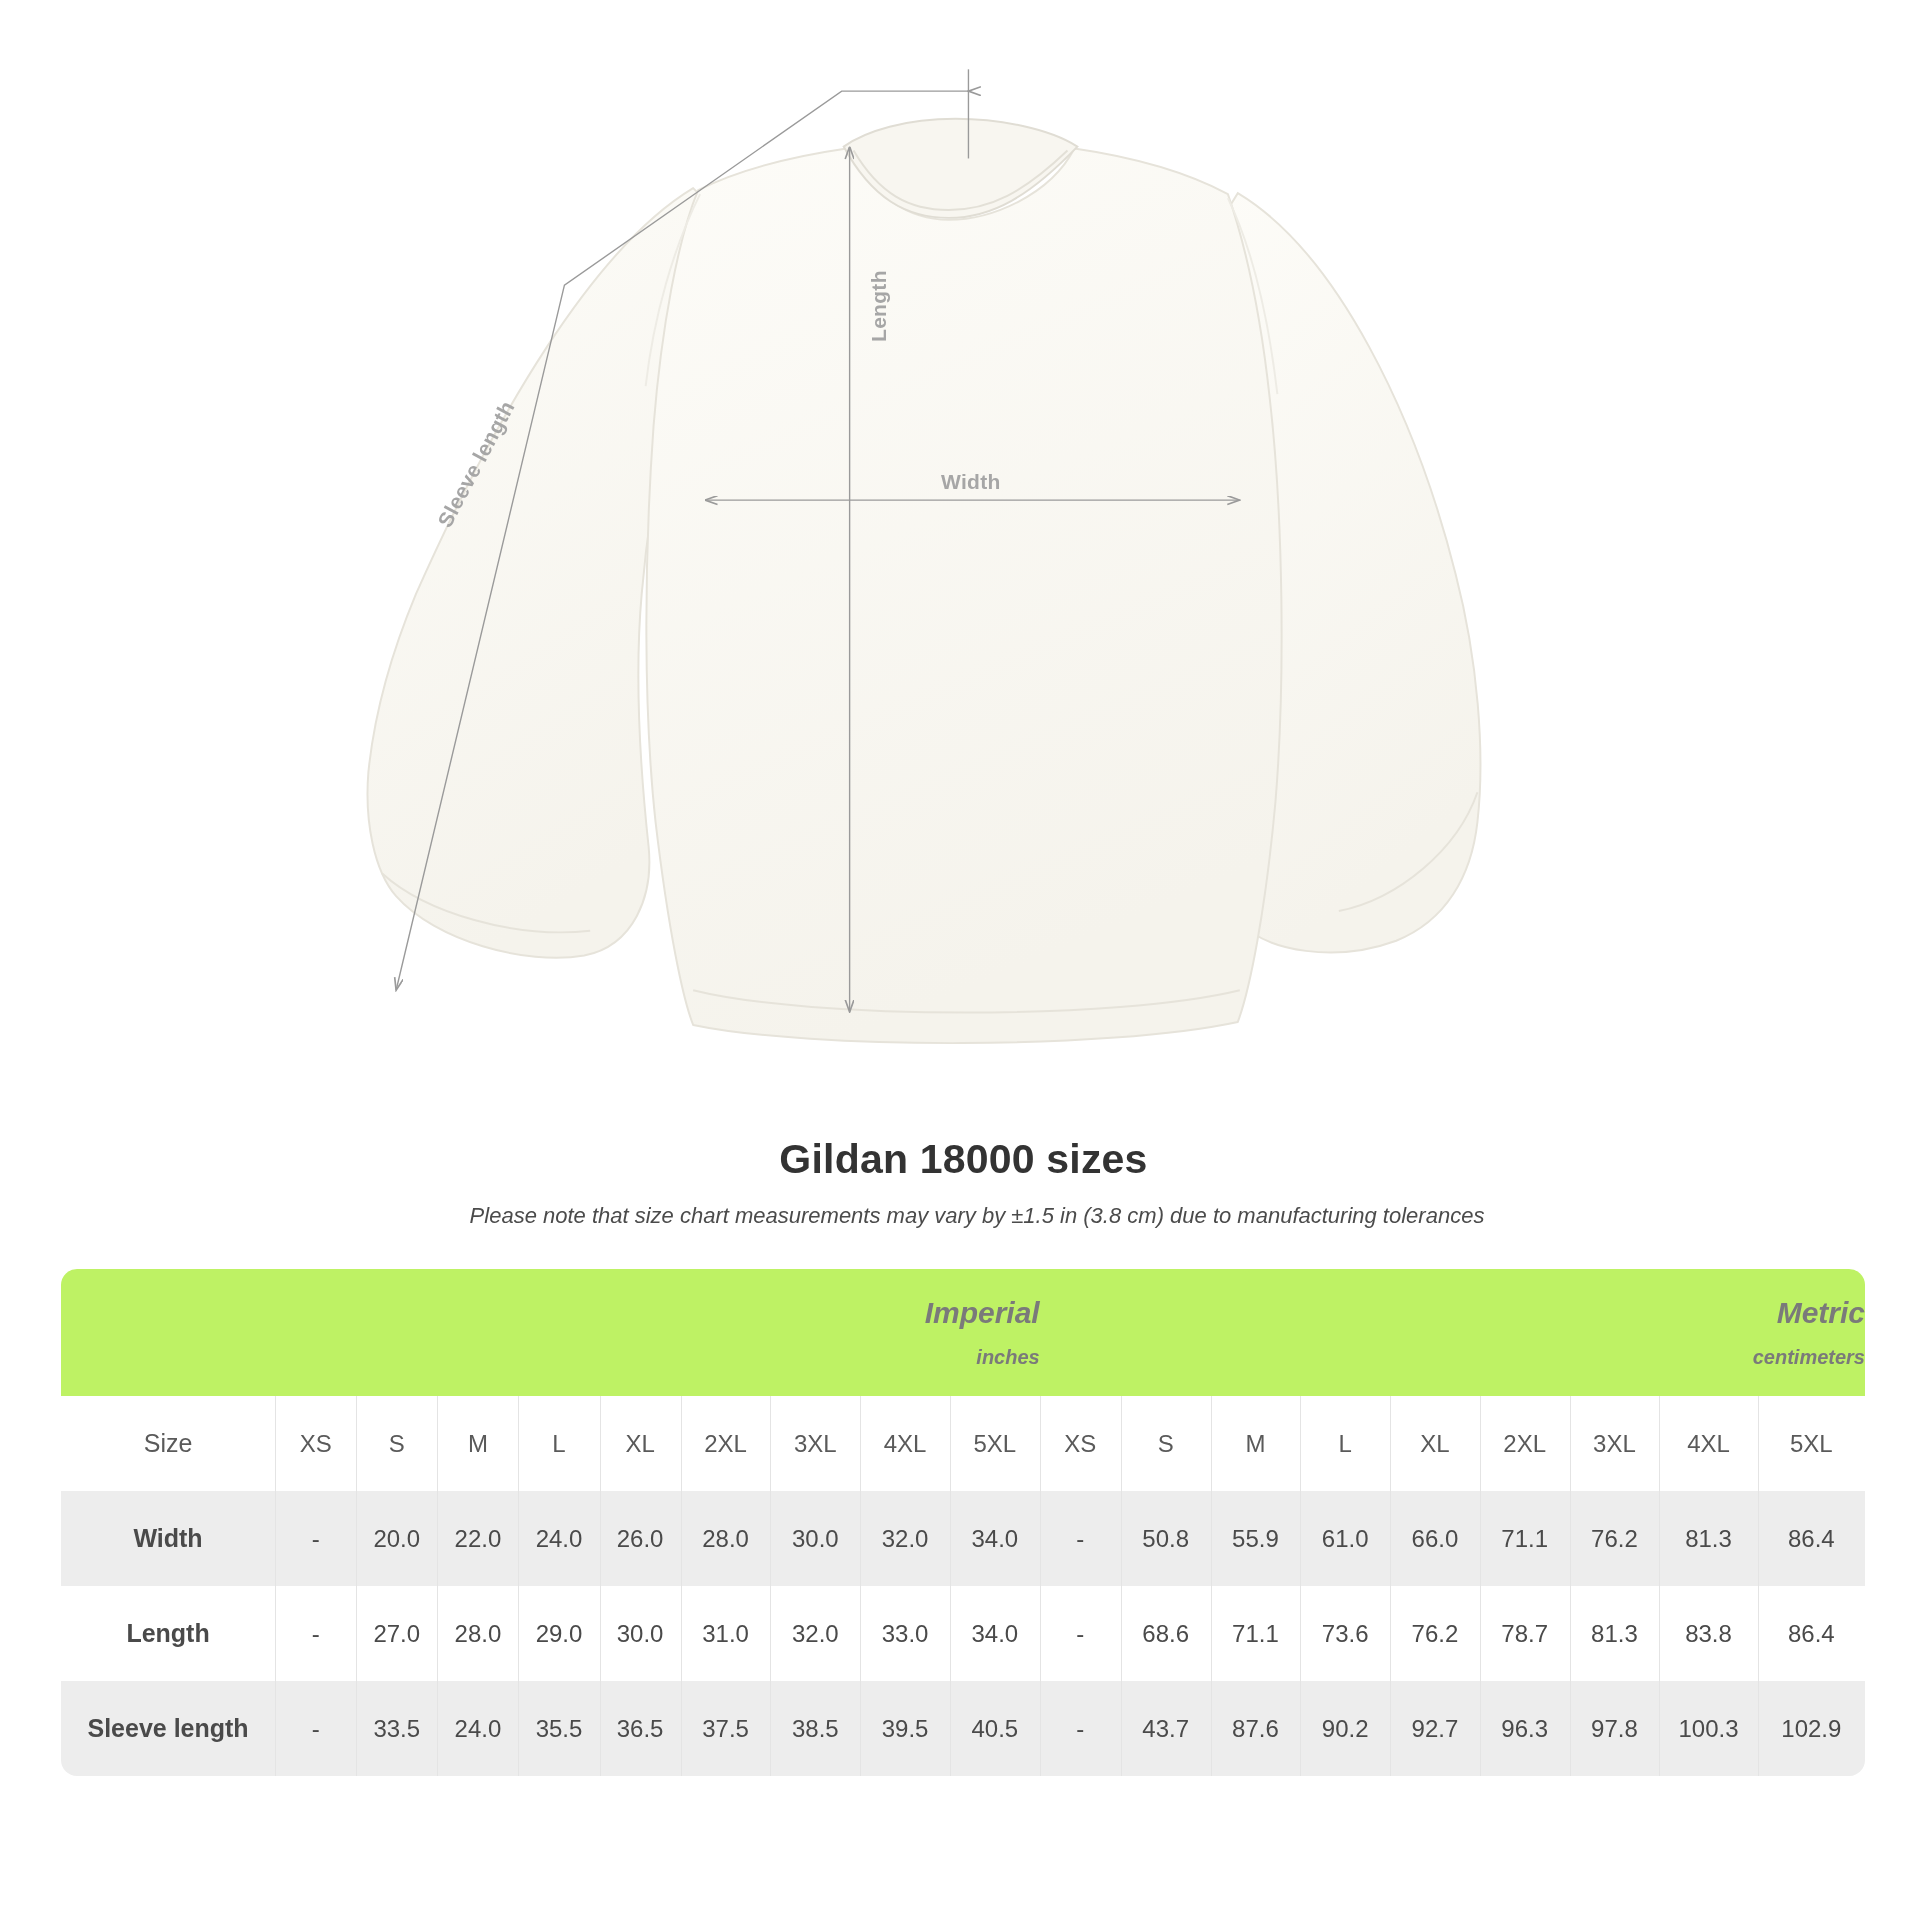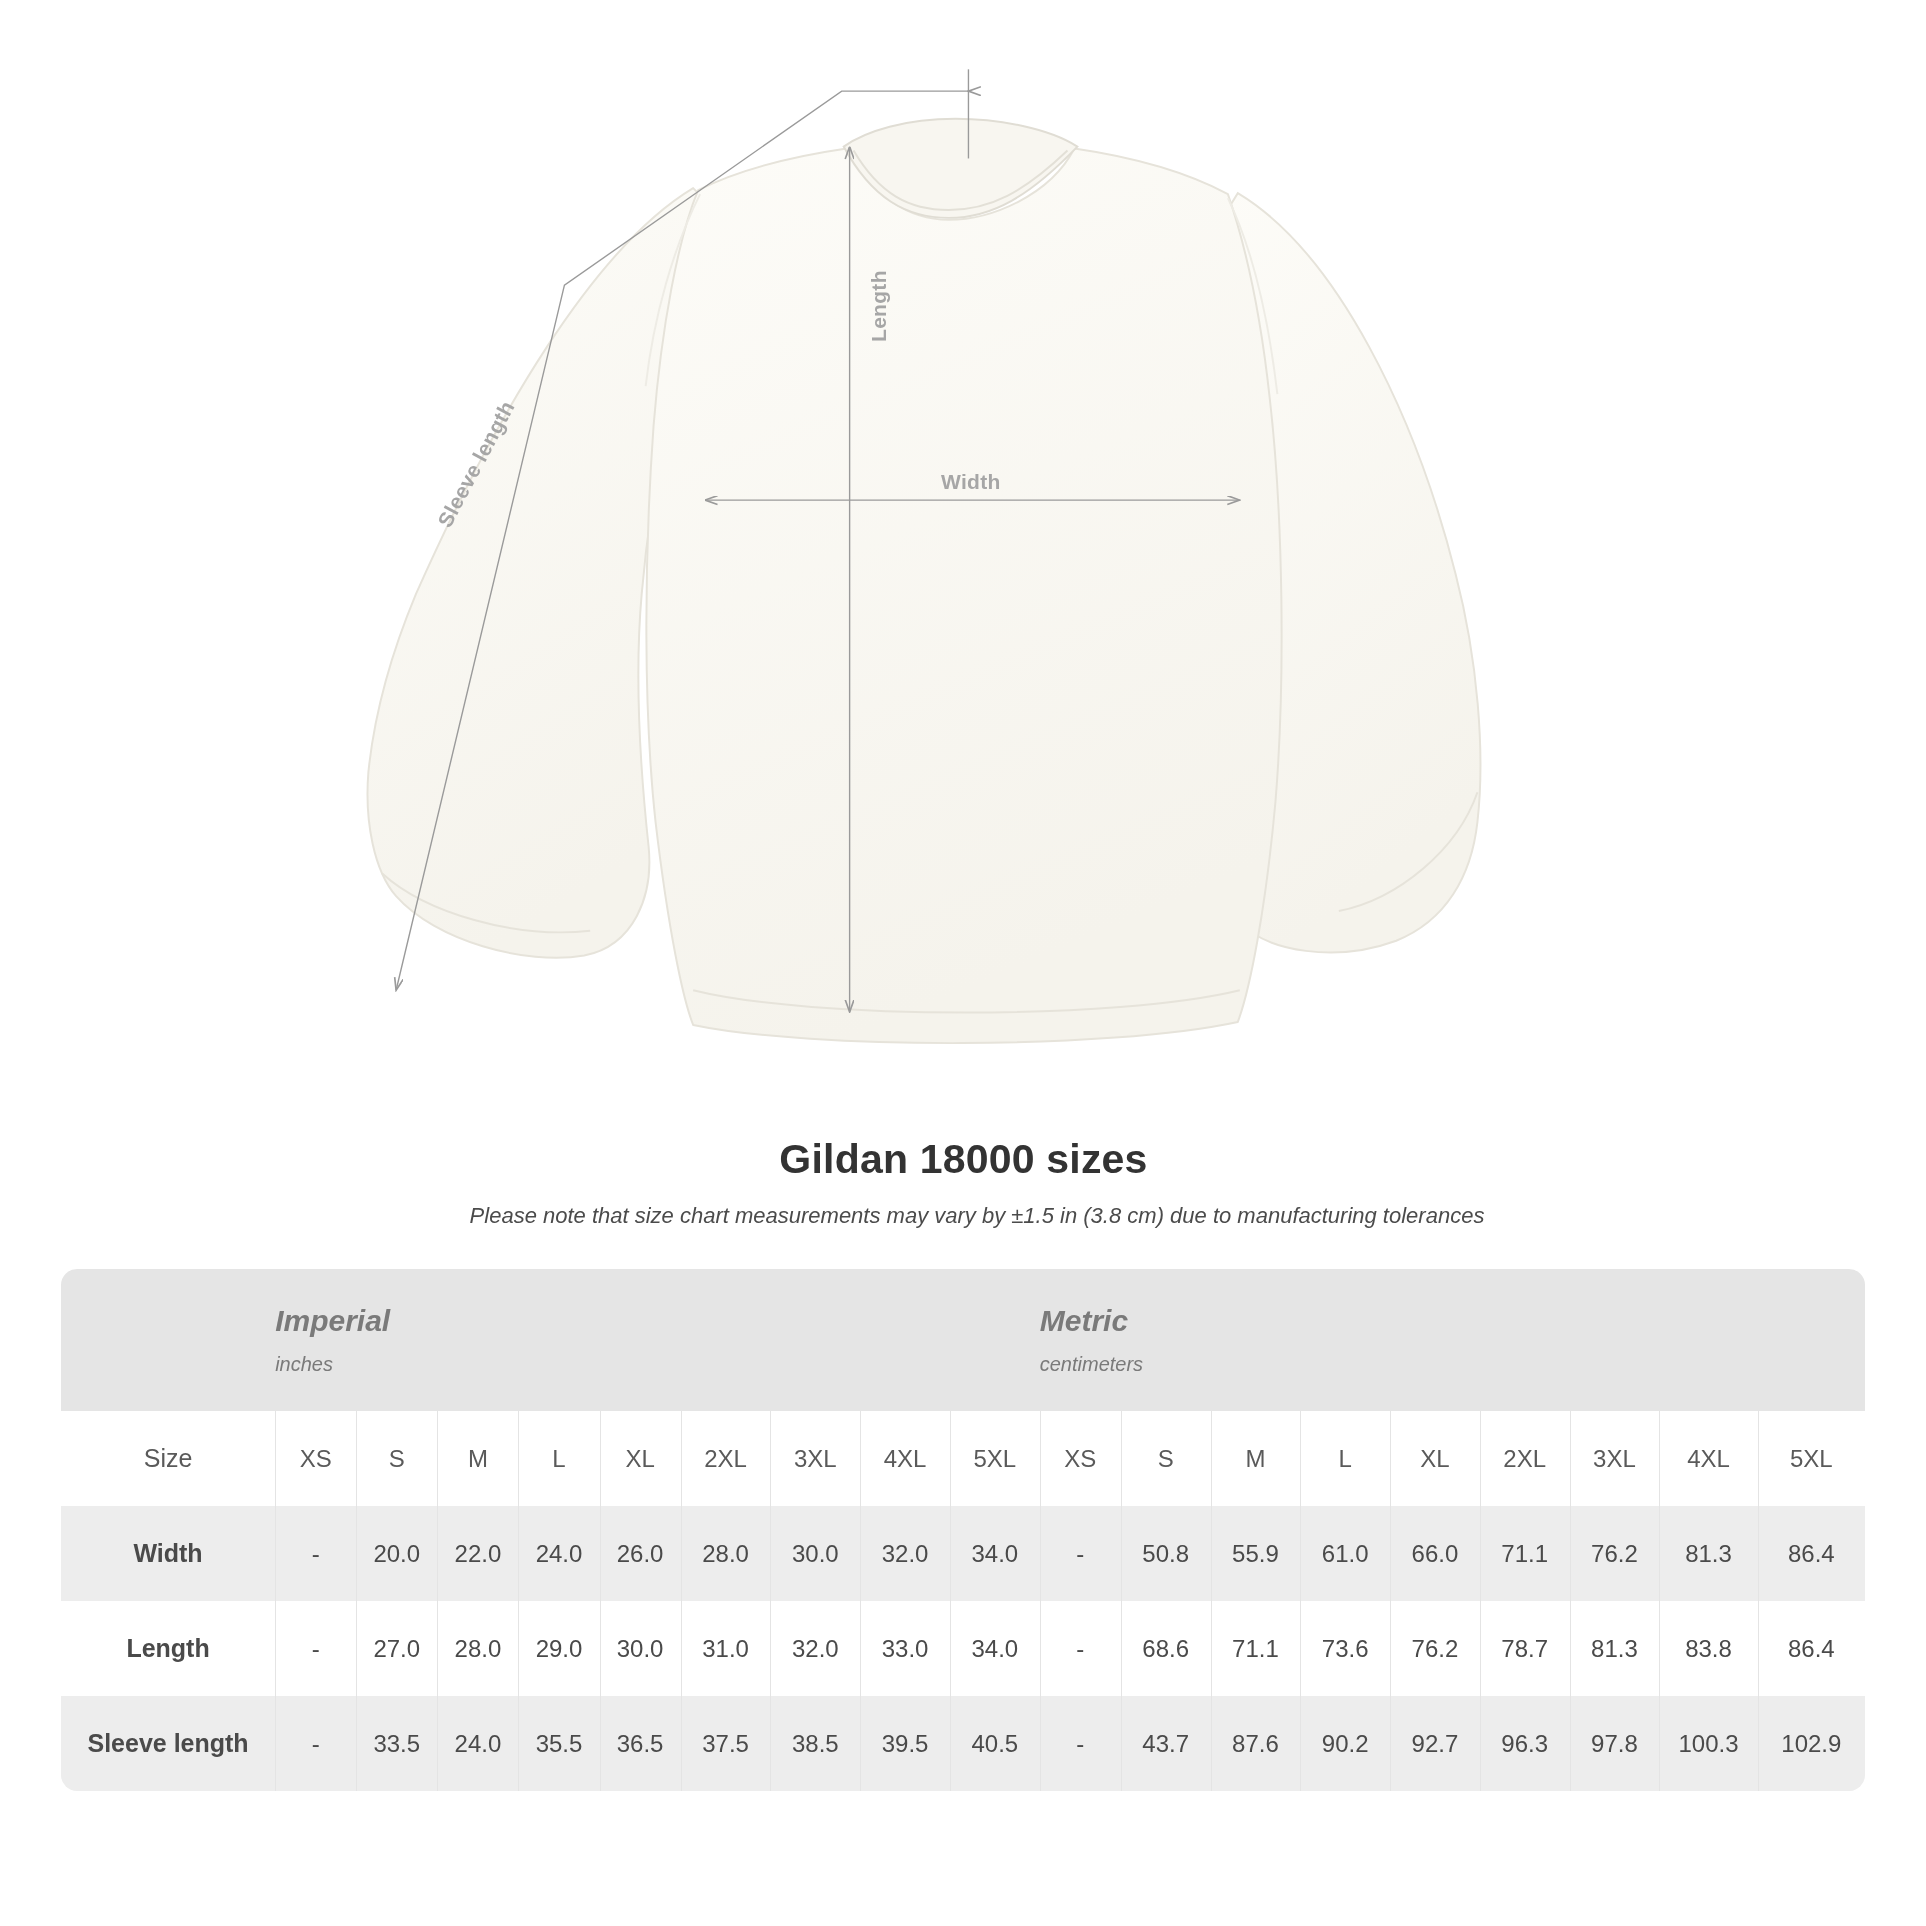--- a/index.html
+++ b/index.html
@@ -87,43 +87,44 @@
     border-collapse: collapse;
     width: 100%;
     table-layout: fixed;
   }
   table.size-table td, table.size-table th {
     border: 0;
     padding: 0;
   }
   
   .unit-row td {
-    background: #e5e5e5;
-    height: 142px;
+    background: #bef264;
+    height: 127px;
     vertical-align: middle;
-    text-align: left;
+    text-align: right;
   }
   .unit-row td.corner-left {
     border-top-left-radius: 16px;
   }
   .unit-row td.corner-right {
     border-top-right-radius: 16px;
   }
   .unit-name {
     font-size: 30px;
     font-style: italic;
     font-weight: bold;
     color: #7a7a7a;
     line-height: 1.15;
   }
   .unit-sub {
     font-size: 20px;
     font-style: italic;
     color: #7a7a7a;
     margin-top: 15px;
+    font-weight: bold;
   }
   
   .head-row td {
     background: #ffffff;
     height: 95px;
     text-align: center;
     vertical-align: middle;
     font-size: 24px;
     font-weight: normal;
     color: #5a5a5a;

